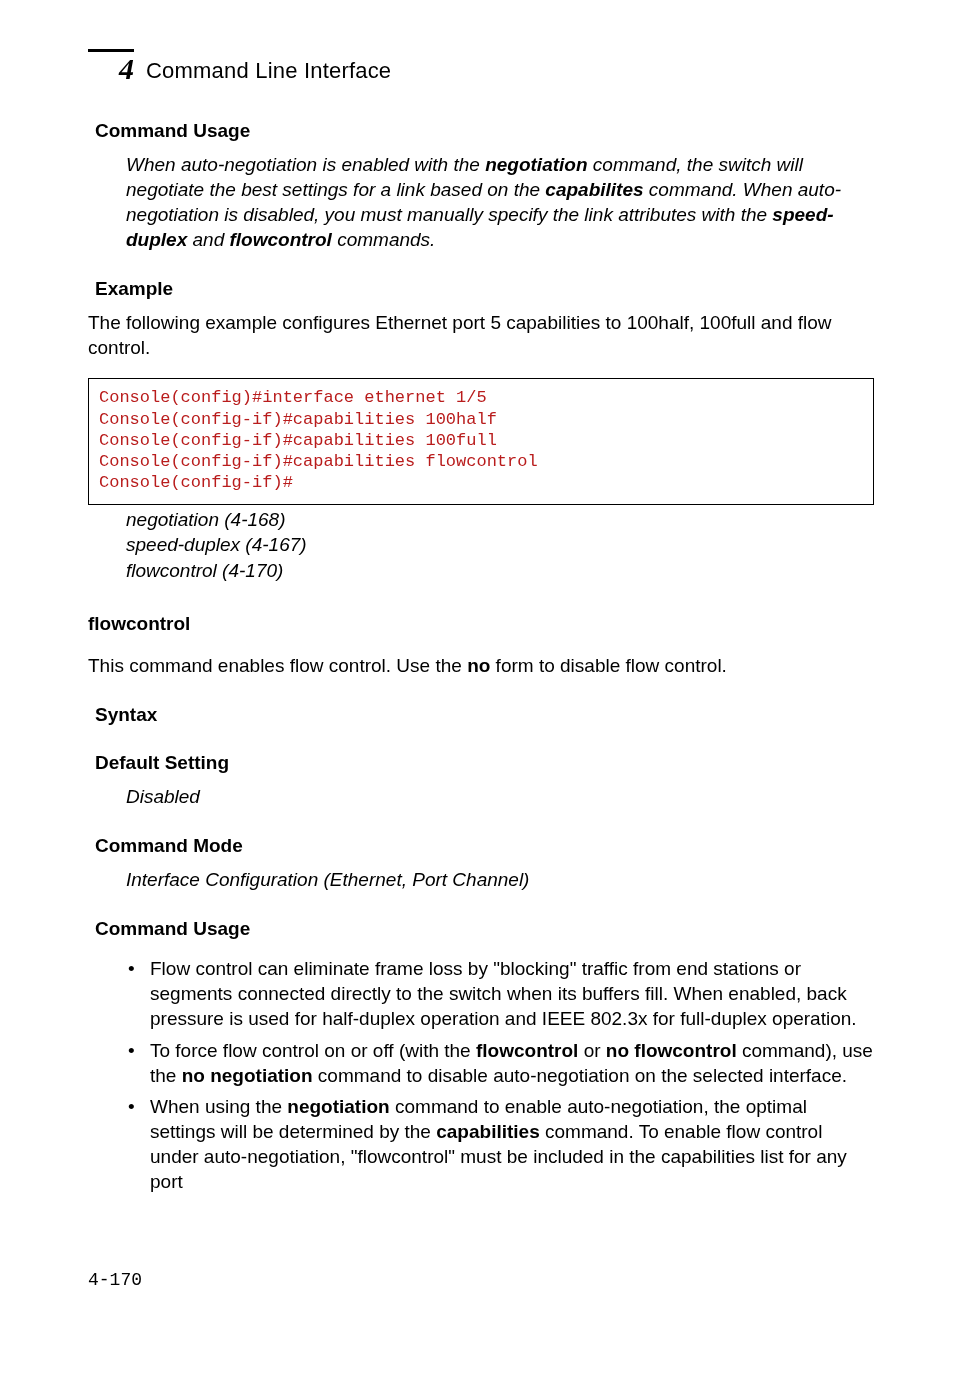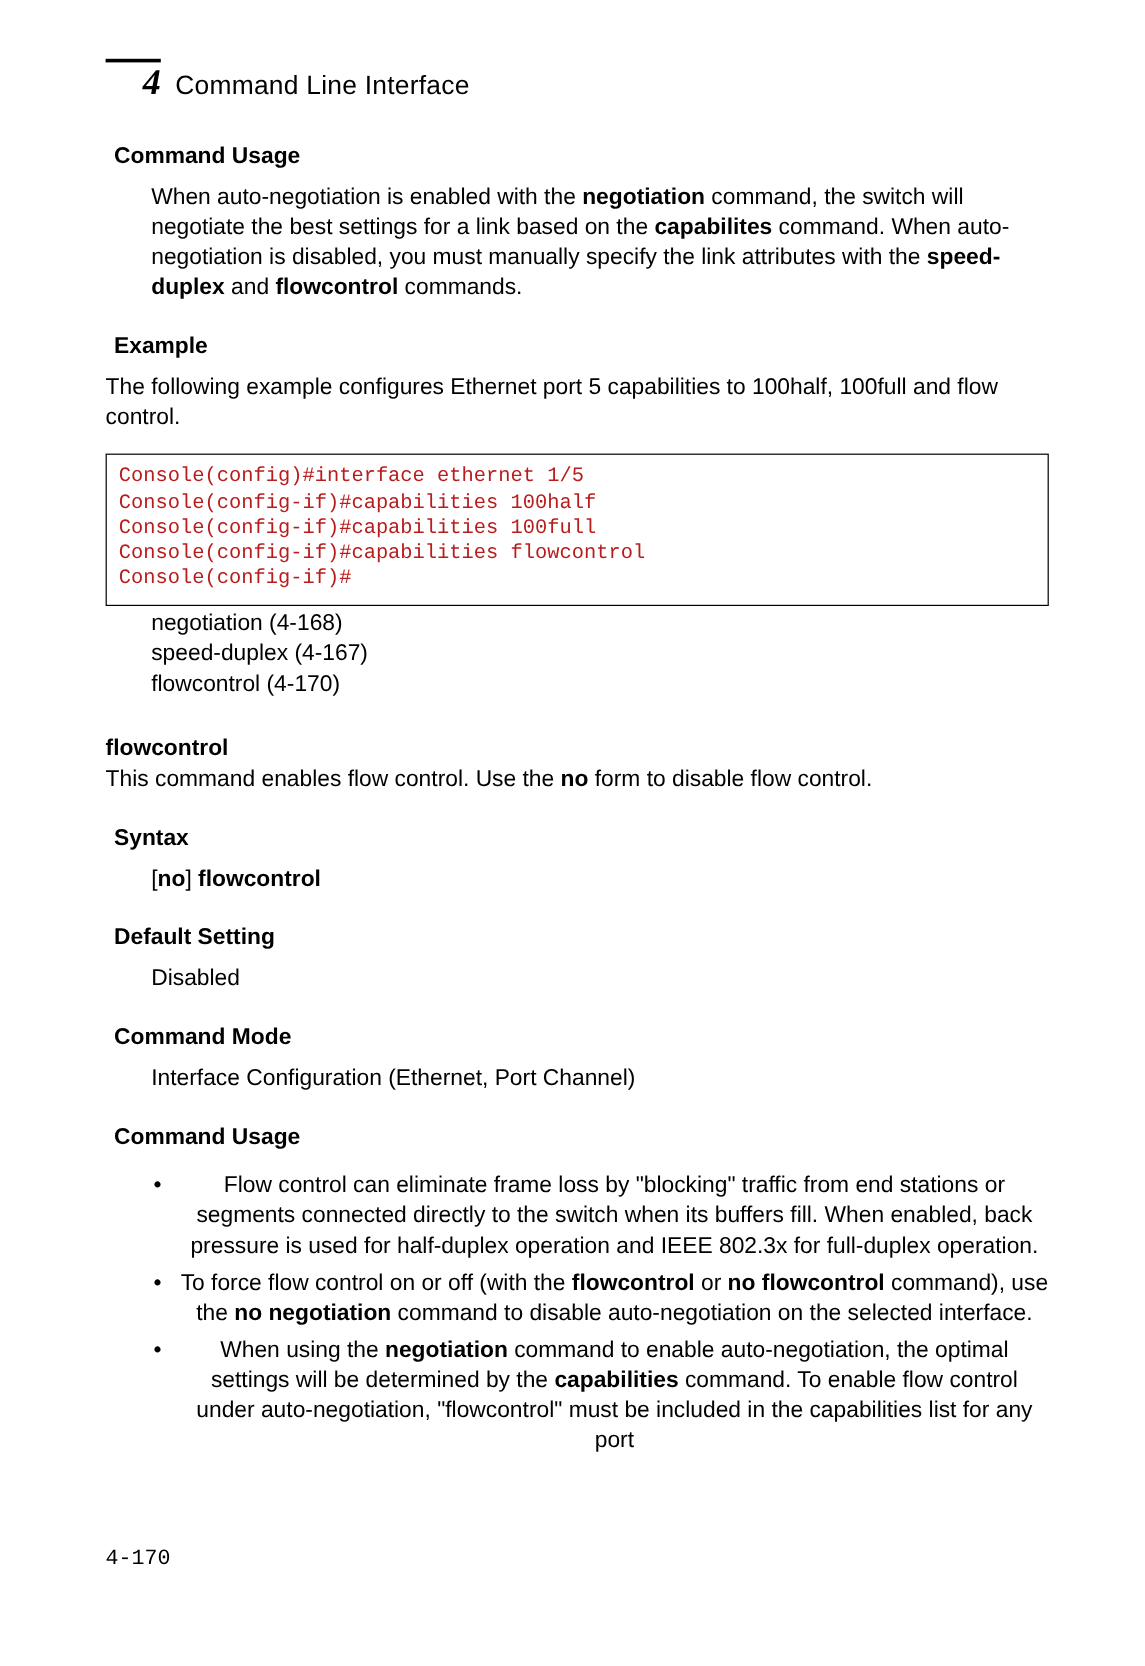--- a/index.html
+++ b/index.html
@@ -55,39 +55,39 @@
     font-size: 19px;
     margin: 30px 0 2px 0;
   }
   .body {
     font-size: 19px;
     line-height: 1.32;
     margin: 0 0 14px 0;
   }
   .indent {
     padding-left: 38px;
+    font-style: italic;
   }
 
   .code-box {
     border: 1px solid #000;
     padding: 8px 10px 10px 10px;
     font-family: "Courier New", Courier, monospace;
     font-size: 17px;
     line-height: 1.25;
     color: #b91c1c;
     white-space: pre;
     margin-top: 18px;
     margin-bottom: 2px;
   }
 
   ul.bullets {
     list-style: none;
     padding: 0;
     margin: 16px 0 12px 0;
-    text-align: center;
   }
   ul.bullets > li {
     position: relative;
     padding-left: 62px;
     font-size: 19px;
     line-height: 1.32;
     margin-bottom: 6px;
   }
   ul.bullets > li::before {
     content: "•";
@@ -137,28 +137,25 @@
 Console(config-if)#capabilities flowcontrol
 Console(config-if)#</div>
 
   <div class="indent nested-lines">
     <div>negotiation (4-168)</div>
     <div>speed-duplex (4-167)</div>
     <div>flowcontrol (4-170)</div>
   </div>
 
   <div class="h3">flowcontrol</div>
-  <p class="body" style="margin-top:2px;">
+  <p class="body" style="margin-top:18px;">
     <span>This command enables flow control. Use the </span><b>no</b><span> form to disable flow control.</span>
   </p>
 
   <div class="h2">Syntax</div>
-  <p class="body indent">
-    <span>[</span><b>no</b><span>] </span><b>flowcontrol</b>
-  </p>
 
   <div class="h2">Default Setting</div>
   <p class="body indent">Disabled</p>
 
   <div class="h2">Command Mode</div>
   <p class="body indent">Interface Configuration (Ethernet, Port Channel)</p>
 
   <div class="h2">Command Usage</div>
   <ul class="bullets">
     <li>

